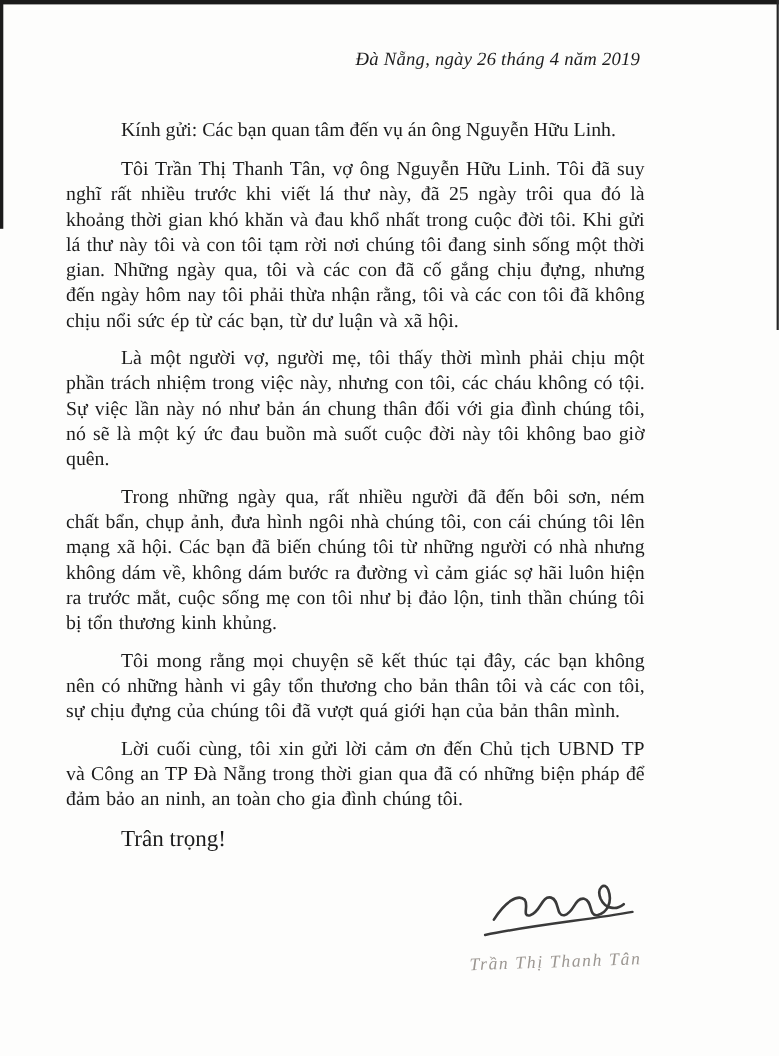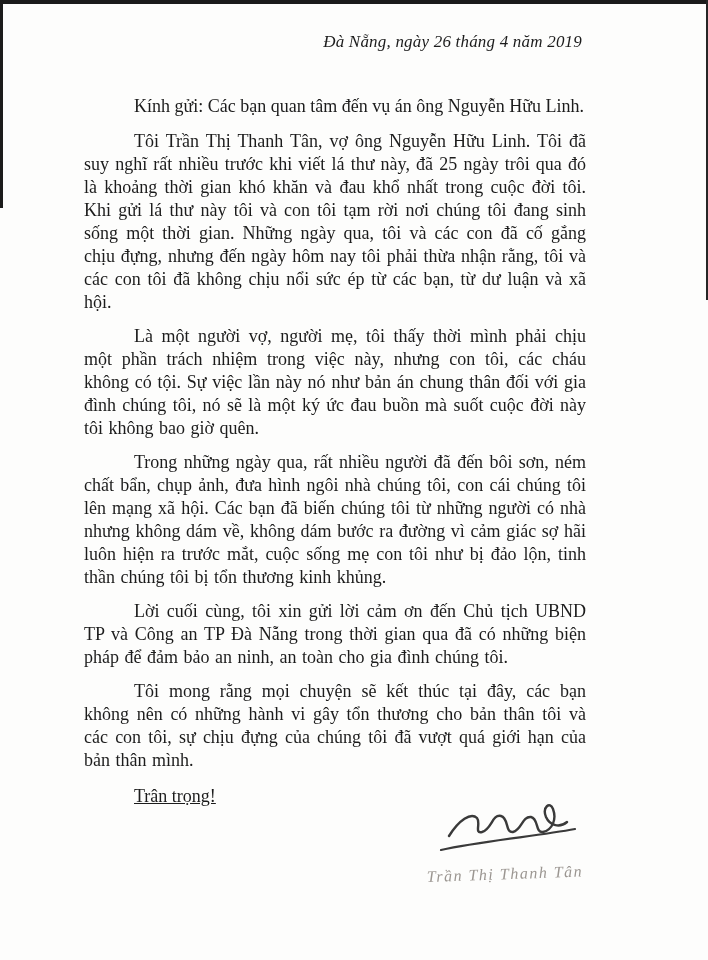--- a/index.html
+++ b/index.html
@@ -26,24 +26,24 @@
     width: 3px; height: 208px;
     background: #1b1b1b;
   }
   .edge-right {
     position: absolute; top: 0; right: 0;
     width: 2px; height: 300px;
     background: #262626;
   }
   .content {
     position: absolute;
-    top: 0; left: 0;
+    top: 12px; left: 0;
     width: 648px;
     box-sizing: border-box;
-    padding: 30px 62px 0 84px;
+    padding: 30px 62px 0 60px;
   }
   .date-line {
     text-align: right;
     font-style: italic;
     font-size: 17px;
     line-height: 23px;
     padding-right: 4px;
     letter-spacing: 0.2px;
   }
   .salutation {
@@ -57,23 +57,22 @@
     text-indent: 50px;
     text-align: justify;
     font-size: 18px;
     line-height: 23px;
     word-spacing: 1px;
   }
   p.para:first-of-type { margin-top: 12px; }
   .closing {
     margin: 13px 0 0 0;
     text-indent: 50px;
-    font-size: 18px;
+    font-size: 21px;
     line-height: 23px;
-    text-decoration: underline;
   }
   .signature-block {
     position: absolute;
     left: 405px;
     top: 790px;
     width: 220px;
     height: 110px;
   }
   .signature-block svg { display: block; }
 </style>
@@ -86,22 +85,22 @@
 
 <div class="content">
 
   <div class="date-line">Đà Nẵng, ngày 26 tháng 4 năm 2019</div>
 
   <div class="salutation">Kính gửi: Các bạn quan tâm đến vụ án ông Nguyễn Hữu Linh.</div>
 
   <p class="para">Tôi Trần Thị Thanh Tân, vợ ông Nguyễn Hữu Linh. Tôi đã suy nghĩ rất nhiều trước khi viết lá thư này, đã 25 ngày trôi qua đó là khoảng thời gian khó khăn và đau khổ nhất trong cuộc đời tôi. Khi gửi lá thư này tôi và con tôi tạm rời nơi chúng tôi đang sinh sống một thời gian. Những ngày qua, tôi và các con đã cố gắng chịu đựng, nhưng đến ngày hôm nay tôi phải thừa nhận rằng, tôi và các con tôi đã không chịu nổi sức ép từ các bạn, từ dư luận và xã hội.</p>
   <p class="para">Là một người vợ, người mẹ, tôi thấy thời mình phải chịu một phần trách nhiệm trong việc này, nhưng con tôi, các cháu không có tội. Sự việc lần này nó như bản án chung thân đối với gia đình chúng tôi, nó sẽ là một ký ức đau buồn mà suốt cuộc đời này tôi không bao giờ quên.</p>
   <p class="para">Trong những ngày qua, rất nhiều người đã đến bôi sơn, ném chất bẩn, chụp ảnh, đưa hình ngôi nhà chúng tôi, con cái chúng tôi lên mạng xã hội. Các bạn đã biến chúng tôi từ những người có nhà nhưng không dám về, không dám bước ra đường vì cảm giác sợ hãi luôn hiện ra trước mắt, cuộc sống mẹ con tôi như bị đảo lộn, tinh thần chúng tôi bị tổn thương kinh khủng.</p>
+  <p class="para">Tôi mong rằng mọi chuyện sẽ kết thúc tại đây, các bạn không nên có những hành vi gây tổn thương cho bản thân tôi và các con tôi, sự chịu đựng của chúng tôi đã vượt quá giới hạn của bản thân mình.</p>
   <p class="para">Lời cuối cùng, tôi xin gửi lời cảm ơn đến Chủ tịch UBND TP và Công an TP Đà Nẵng trong thời gian qua đã có những biện pháp để đảm bảo an ninh, an toàn cho gia đình chúng tôi.</p>
-  <p class="para">Tôi mong rằng mọi chuyện sẽ kết thúc tại đây, các bạn không nên có những hành vi gây tổn thương cho bản thân tôi và các con tôi, sự chịu đựng của chúng tôi đã vượt quá giới hạn của bản thân mình.</p>
 
   <div class="closing">Trân trọng!</div>
 </div>
 
 <div class="signature-block">
   <svg width="220" height="110" viewBox="0 0 220 110">
 
     <g fill="none" stroke="#3a3a3a" stroke-linecap="round">
       <path stroke-width="2.4" d="M44 46 C 54 30, 66 22, 72 28 C 76 33, 69 44, 77 42
                C 87 39, 87 24, 96 26 C 104 28, 100 43, 108 42

